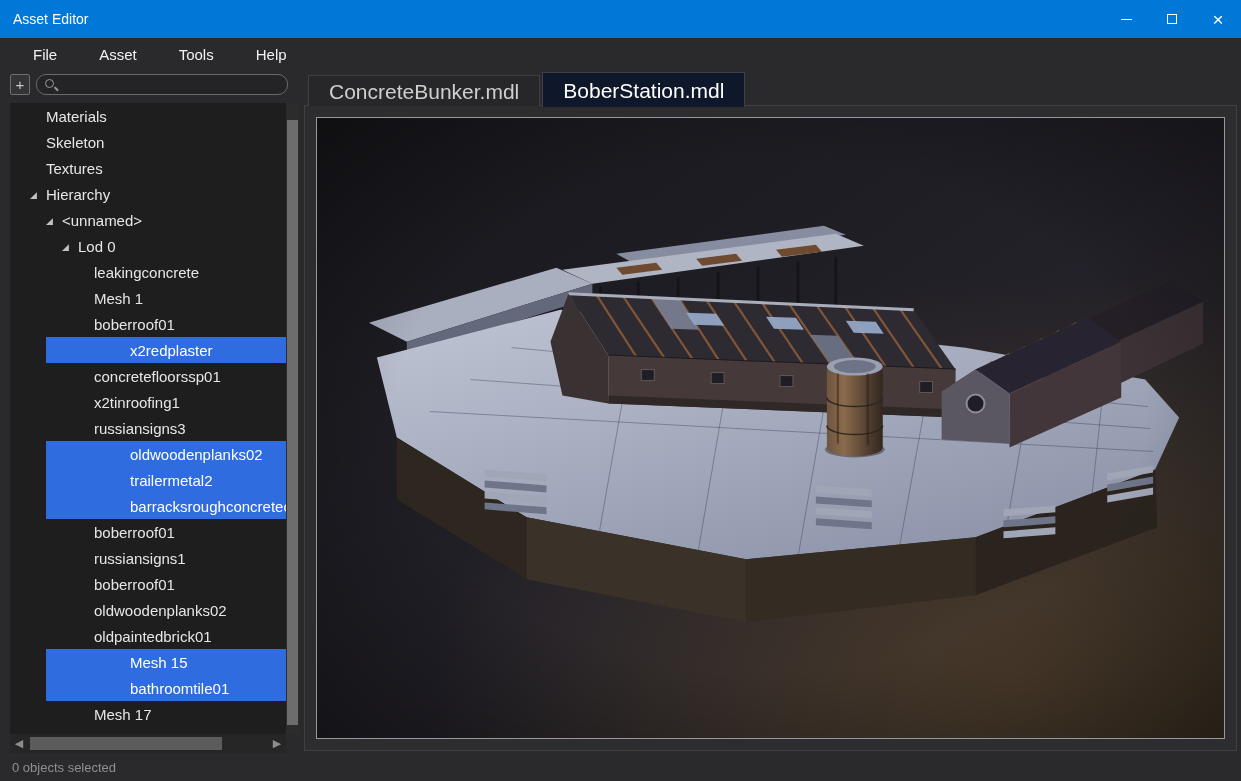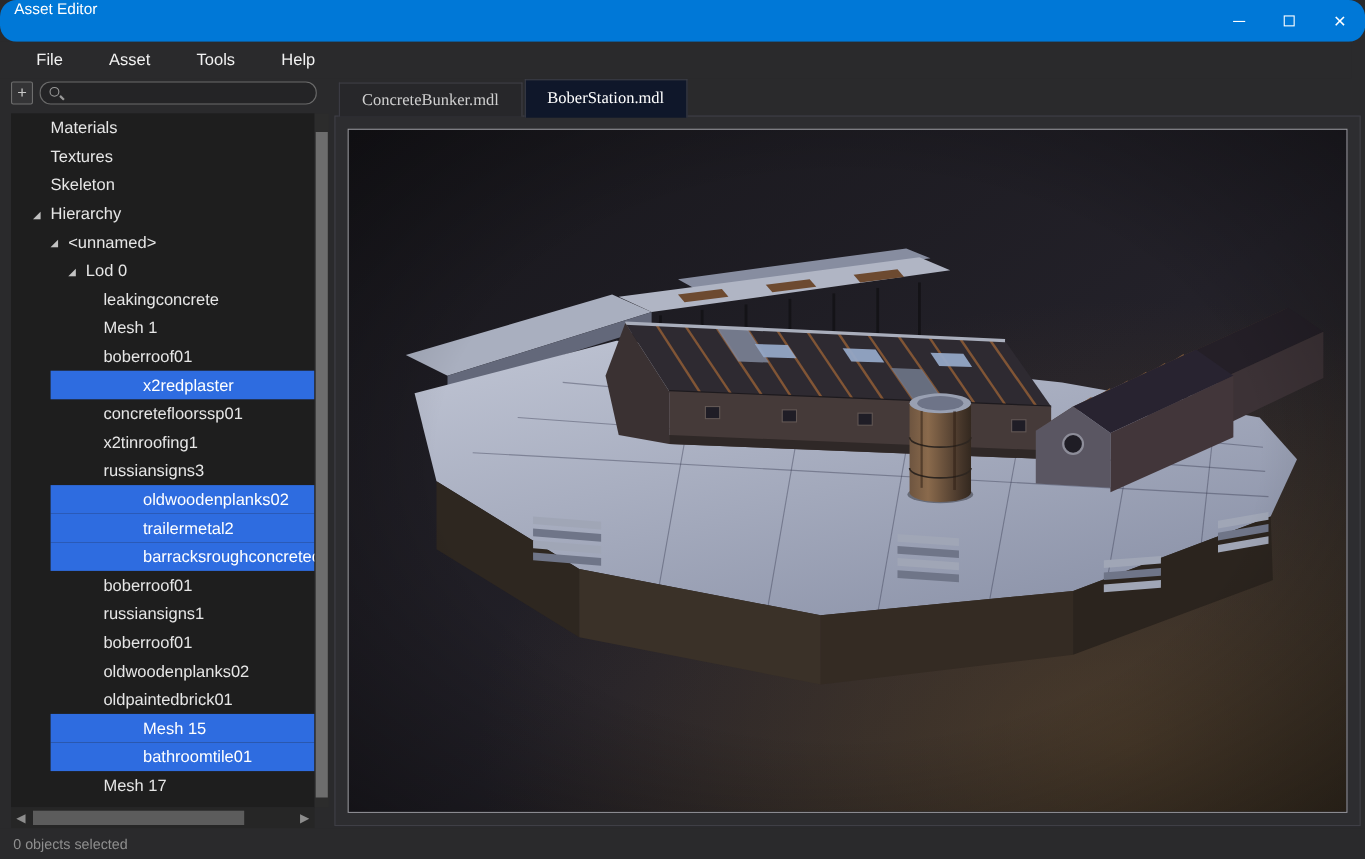--- a/index.html
+++ b/index.html
@@ -5,21 +5,21 @@
   * { margin:0; padding:0; box-sizing:border-box; }
   html,body { background:#1a1a1a; }
   body { font-family:"Liberation Sans", sans-serif; }
   #app {
     position:relative; width:1241px; height:781px;
     background:#2a2a2c; overflow:hidden; user-select:none;
   }
 
   
   .titlebar { position:absolute; left:0; top:0; right:0; height:38px;
-    background:var(--titlebar,#0078d7); display:flex; align-items:flex-start;border-radius:15px; }
+    background:var(--titlebar,#0078d7); display:flex; align-items:center; }
   .title-text { padding-left:13px; color:#fff; font-size:14px; }
   .win-controls { margin-left:auto; display:flex; height:100%; }
   .win-btn { width:46px; height:100%; display:flex; align-items:center; justify-content:center; color:#fff; cursor:default; }
   .glyph-min { width:11px; border-top:1.5px solid #fff; display:block; }
   .glyph-max { width:10px; height:10px; border:1.5px solid #fff; display:block; }
   .glyph-close { font-size:19px; line-height:1; }
 
   
   .menubar { position:absolute; left:0; top:38px; right:12px; height:33px;
     background:#2a2a2c; display:flex; align-items:stretch; padding-left:12px; }
@@ -52,21 +52,21 @@
 
   .hscroll { position:absolute; left:0; right:13px; bottom:0; height:19px; background:#262626;
     display:flex; align-items:center; }
   .h-arrow { width:18px; text-align:center; color:#8d8d8d; font-size:11px; flex:none; }
   .h-track { flex:1; position:relative; height:13px; }
   .h-thumb { position:absolute; left:2px; width:80%; top:0; bottom:0; background:#5c5c5c; }
 
   
   .tabbar { position:absolute; left:308px; top:71px; height:35px; display:flex; align-items:flex-end; gap:2px; z-index:3; }
   .tab { height:31px; line-height:31px; padding:0 20px; background:#27272a;
-    border:1px solid #3f3f46; border-bottom:none; color:#cfcfcf; font-size:15px;font-family:Liberation Serif, serif; }
+    border:1px solid #3f3f46; border-bottom:none; color:#cfcfcf; font-size:21px; }
   .tab.active { height:35px; line-height:35px; background:#0f172a; color:#fff; margin-bottom:-1px; }
 
   .content-panel { position:absolute; left:304px; top:105px; width:933px; height:646px;
     background:#2d2d30; border:1px solid #3f3f46; z-index:1; }
   .viewport { position:absolute; left:11px; top:11px; right:11px; bottom:11px;
     border:1px solid #97979d; background:#1c1b20; overflow:hidden; }
   .viewport svg { width:100%; height:100%; display:block; }
 
   
   .statusbar { position:absolute; left:0; right:0; bottom:0; height:28px; background:#2a2a2c;
@@ -110,26 +110,26 @@
 
     <div class="tree">
         <div class="tree-row">
           <span class="tree-indent" style="width: 20px;"></span>
           <span class="tree-expander"></span>
           <span class="tree-label">Materials</span>
         </div>
         <div class="tree-row">
           <span class="tree-indent" style="width: 20px;"></span>
           <span class="tree-expander"></span>
+          <span class="tree-label">Skeleton</span>
+        </div>
+        <div class="tree-row">
+          <span class="tree-indent" style="width: 20px;"></span>
+          <span class="tree-expander"></span>
           <span class="tree-label">Textures</span>
-        </div>
-        <div class="tree-row">
-          <span class="tree-indent" style="width: 20px;"></span>
-          <span class="tree-expander"></span>
-          <span class="tree-label">Skeleton</span>
         </div>
         <div class="tree-row">
           <span class="tree-indent" style="width: 20px;"></span>
           <span class="tree-expander">◢</span>
           <span class="tree-label">Hierarchy</span>
         </div>
         <div class="tree-row">
           <span class="tree-indent" style="width: 36px;"></span>
           <span class="tree-expander">◢</span>
           <span class="tree-label">&lt;unnamed&gt;</span>

